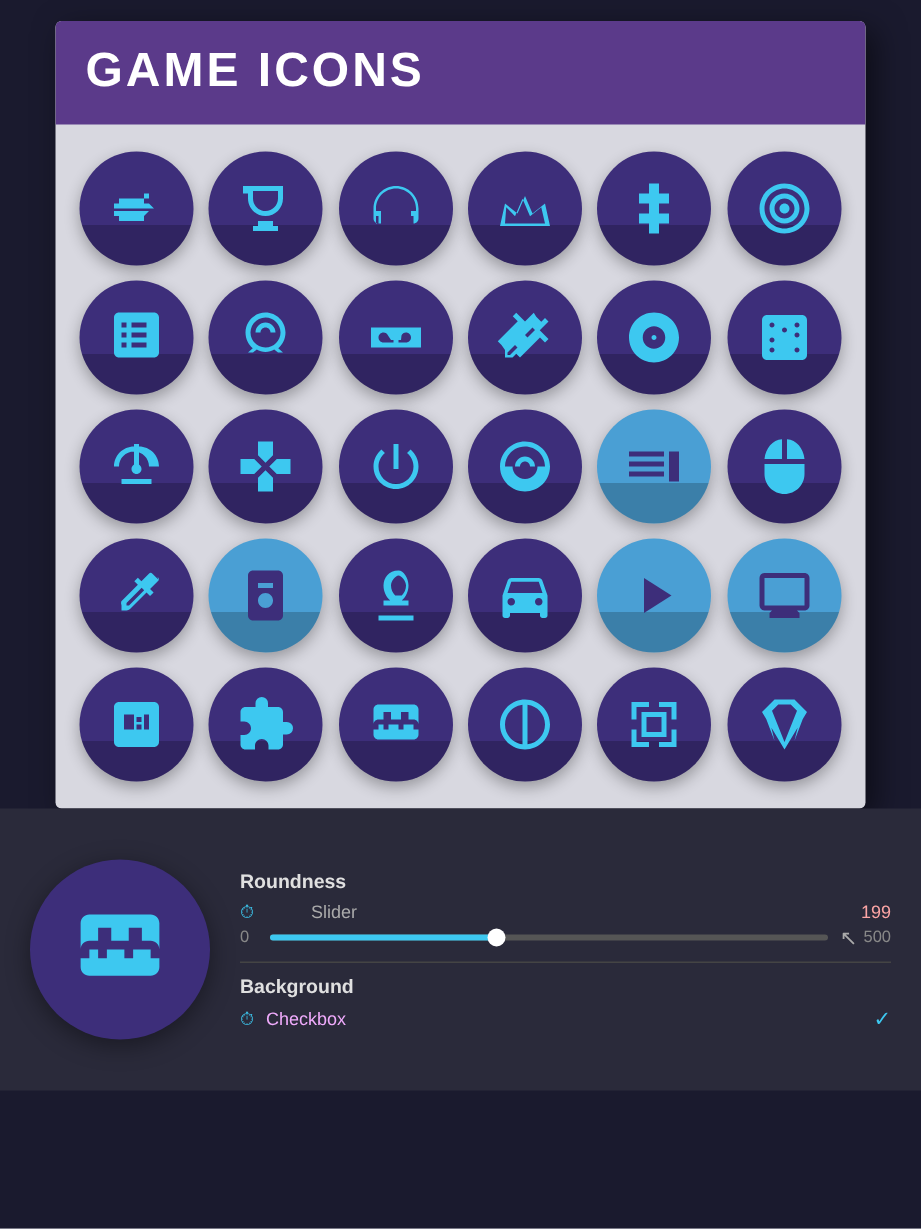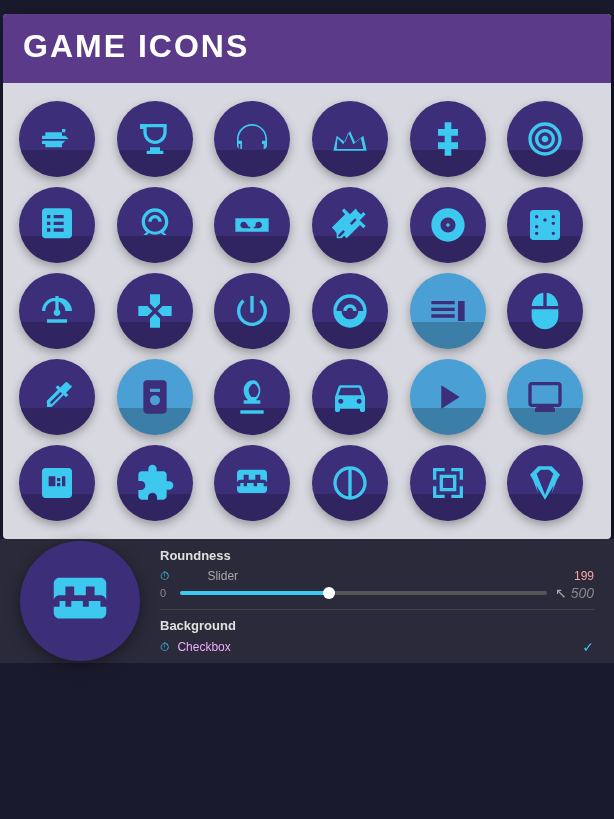--- a/index.html
+++ b/index.html
@@ -5,21 +5,21 @@
     * { box-sizing: border-box; margin: 0; padding: 0; }
     body {
       width: 614px;
       height: 819px;
       background: #1a1a2e;
       font-family: Arial, sans-serif;
       overflow: hidden;
     }
 
     .main-card {
-      width: 608px;
+      width: 540px;
       margin: 14px auto 0;
       background: #d8d8e0;
       border-radius: 4px;
       overflow: hidden;
       box-shadow: 6px 6px 20px rgba(0,0,0,0.5);
     }
 
     .header {
       background: #5b3a8a;
       padding: 14px 20px 18px;
@@ -76,21 +76,21 @@
     .icon-circle.light-bg {
       background: #4a9fd4;
     }
 
     .icon-circle.light-bg svg {
       fill: #5b3a8a;
     }
 
     .bottom-panel {
       background: #2a2a3a;
-      padding: 2px 20px;
+      padding: 34px 20px;
       display: flex;
       align-items: center;
       gap: 20px;
     }
 
     .preview-circle {
       width: 120px;
       height: 120px;
       border-radius: 50%;
       background: #3d2e7a;
@@ -183,22 +183,21 @@
     }
 
     .cursor-indicator {
       color: #aaa;
       font-size: 14px;
       margin-left: 4px;
     }
 
     .range-max {
       color: #888;
-      font-size: 14px;
-      font-style: italic;
+      font-size: 11px;
     }
 
     .divider {
       border: none;
       border-top: 1px solid #444;
       margin: 8px 0;
     }
 
     .checkbox-row {
       display: flex;

